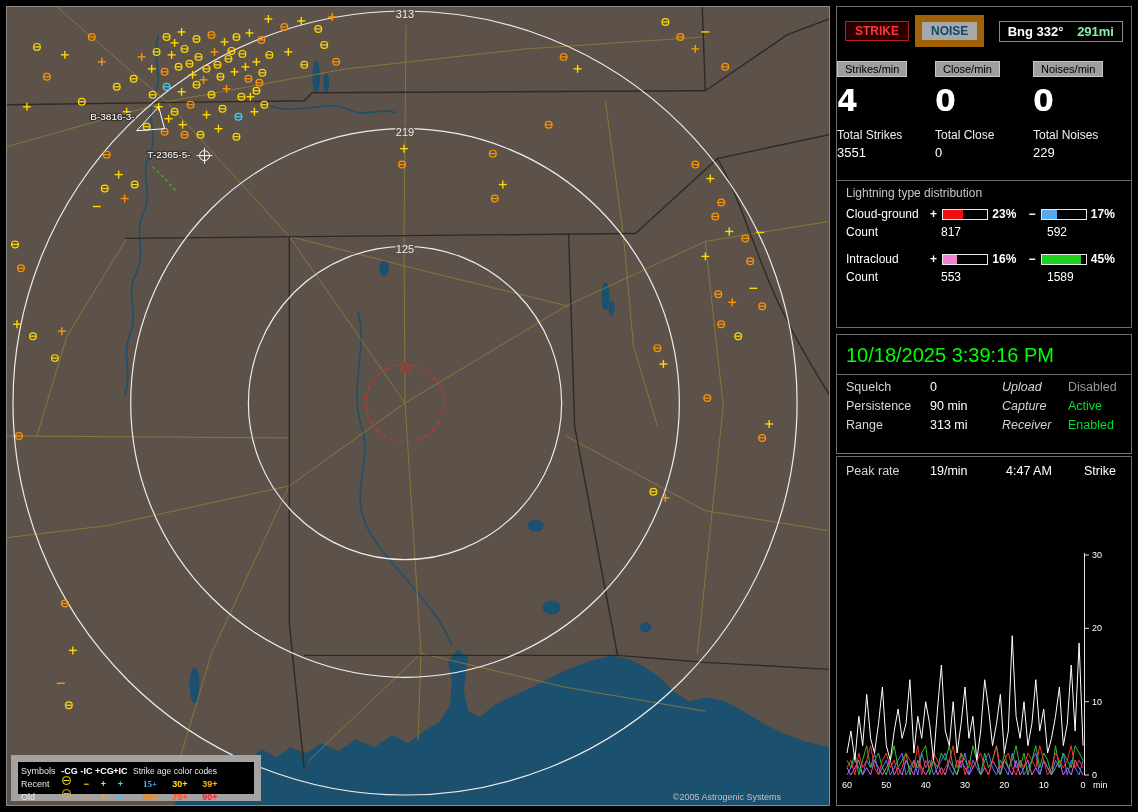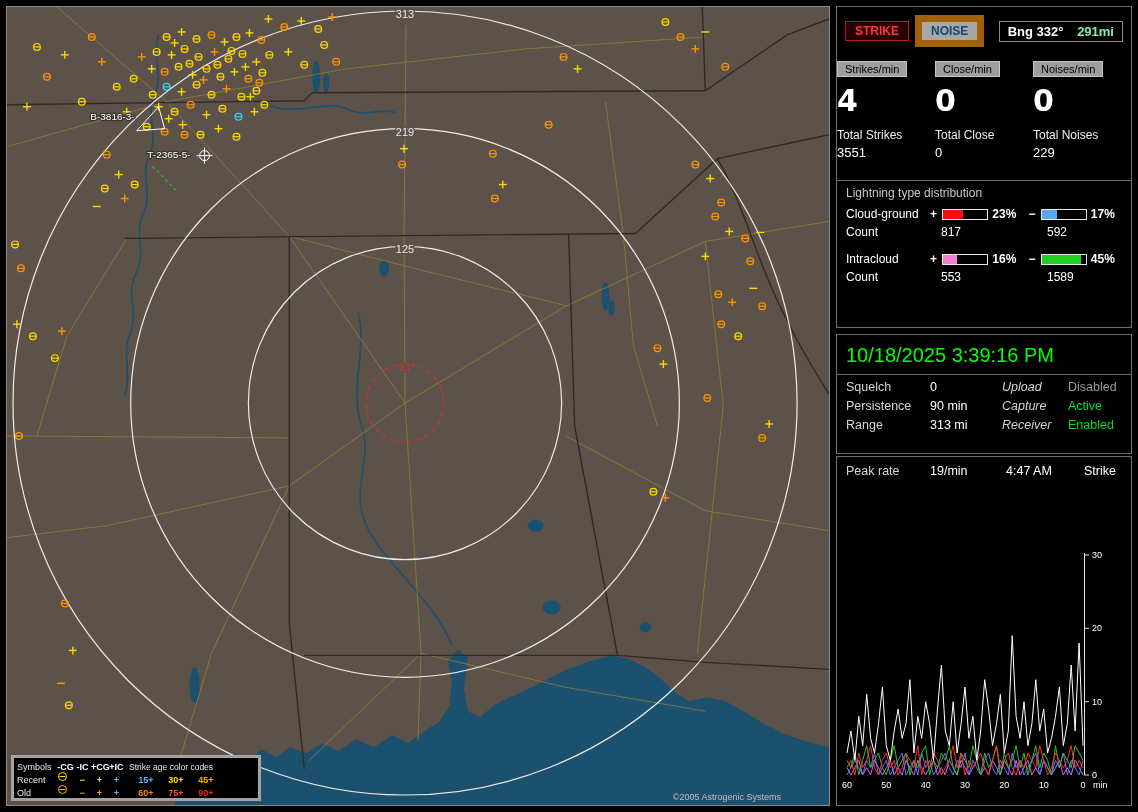--- a/index.html
+++ b/index.html
@@ -5,21 +5,21 @@
   * { box-sizing: border-box; margin: 0; padding: 0; }
   body { background: #000; font-family: "Liberation Sans", sans-serif; }
   .screen { position: relative; width: 1138px; height: 812px; background: #000; overflow: hidden; }
 
   
   .map-area { position: absolute; left: 6px; top: 6px; width: 824px; height: 800px; border: 1px solid #8a8a8a; }
   .map-area svg { display: block; width: 100%; height: 100%; }
 
   .map-legend {
     position: absolute; left: 4px; bottom: 4px; width: 250px; height: 46px;
-    background: #000; border: 3px solid #a3a3a3; color: #fff; font-size: 9px;
+    background: #000; border: 7px solid #a3a3a3; color: #fff; font-size: 9px;
     padding: 2px 3px;
   }
   .lg-row { display: flex; align-items: center; height: 13px; }
   .lg-rowlabel { width: 40px; color: #e8e8e8; }
   .lg-sym { width: 17px; text-align: center; font-weight: bold; }
   .lg-sym svg { vertical-align: middle; }
   .lg-age-header { margin-left: 4px; font-size: 8.5px; color: #e8e8e8; }
   .lg-age { width: 26px; text-align: center; font-weight: bold; margin-left: 4px; }
   .lg-agepad { width: 4px; }
   .map-copyright { position: absolute; right: 48px; bottom: 3px; color: #c0c0c0; font-size: 9px; }
@@ -428,23 +428,23 @@
         <span class="lg-sym" style="color: rgb(255, 224, 0);">
           <svg width="11" height="11">
               <circle cx="5.5" cy="5.5" r="4" fill="none" stroke="currentColor"></circle>
               <line x1="2.5" y1="5.5" x2="8.5" y2="5.5" stroke="currentColor"></line>
             </svg>
         </span>
         <span class="lg-sym" style="color: rgb(255, 224, 0);">−</span>
         <span class="lg-sym" style="color: rgb(255, 224, 0);">+</span>
         <span class="lg-sym" style="color: rgb(48, 216, 255);">+</span>
         <span class="lg-agepad"></span>
-        <span class="lg-age" style="color: rgb(88, 180, 255);">15+</span>
+        <span class="lg-age" style="color: rgb(88, 180, 255); font-family: Liberation Serif, serif;">15+</span>
         <span class="lg-age" style="color: rgb(255, 224, 0);">30+</span>
-        <span class="lg-age" style="color: rgb(255, 176, 0);">45+</span>
+        <span class="lg-age" style="color: rgb(255, 176, 0);">39+</span>
       </div>
       <div class="lg-row">
         <span class="lg-rowlabel">Old</span>
         <span class="lg-sym" style="color: rgb(255, 172, 0);">
           <svg width="11" height="11">
               <circle cx="5.5" cy="5.5" r="4" fill="none" stroke="currentColor"></circle>
               <line x1="2.5" y1="5.5" x2="8.5" y2="5.5" stroke="currentColor"></line>
             </svg>
         </span>
         <span class="lg-sym" style="color: rgb(255, 172, 0);">−</span>

